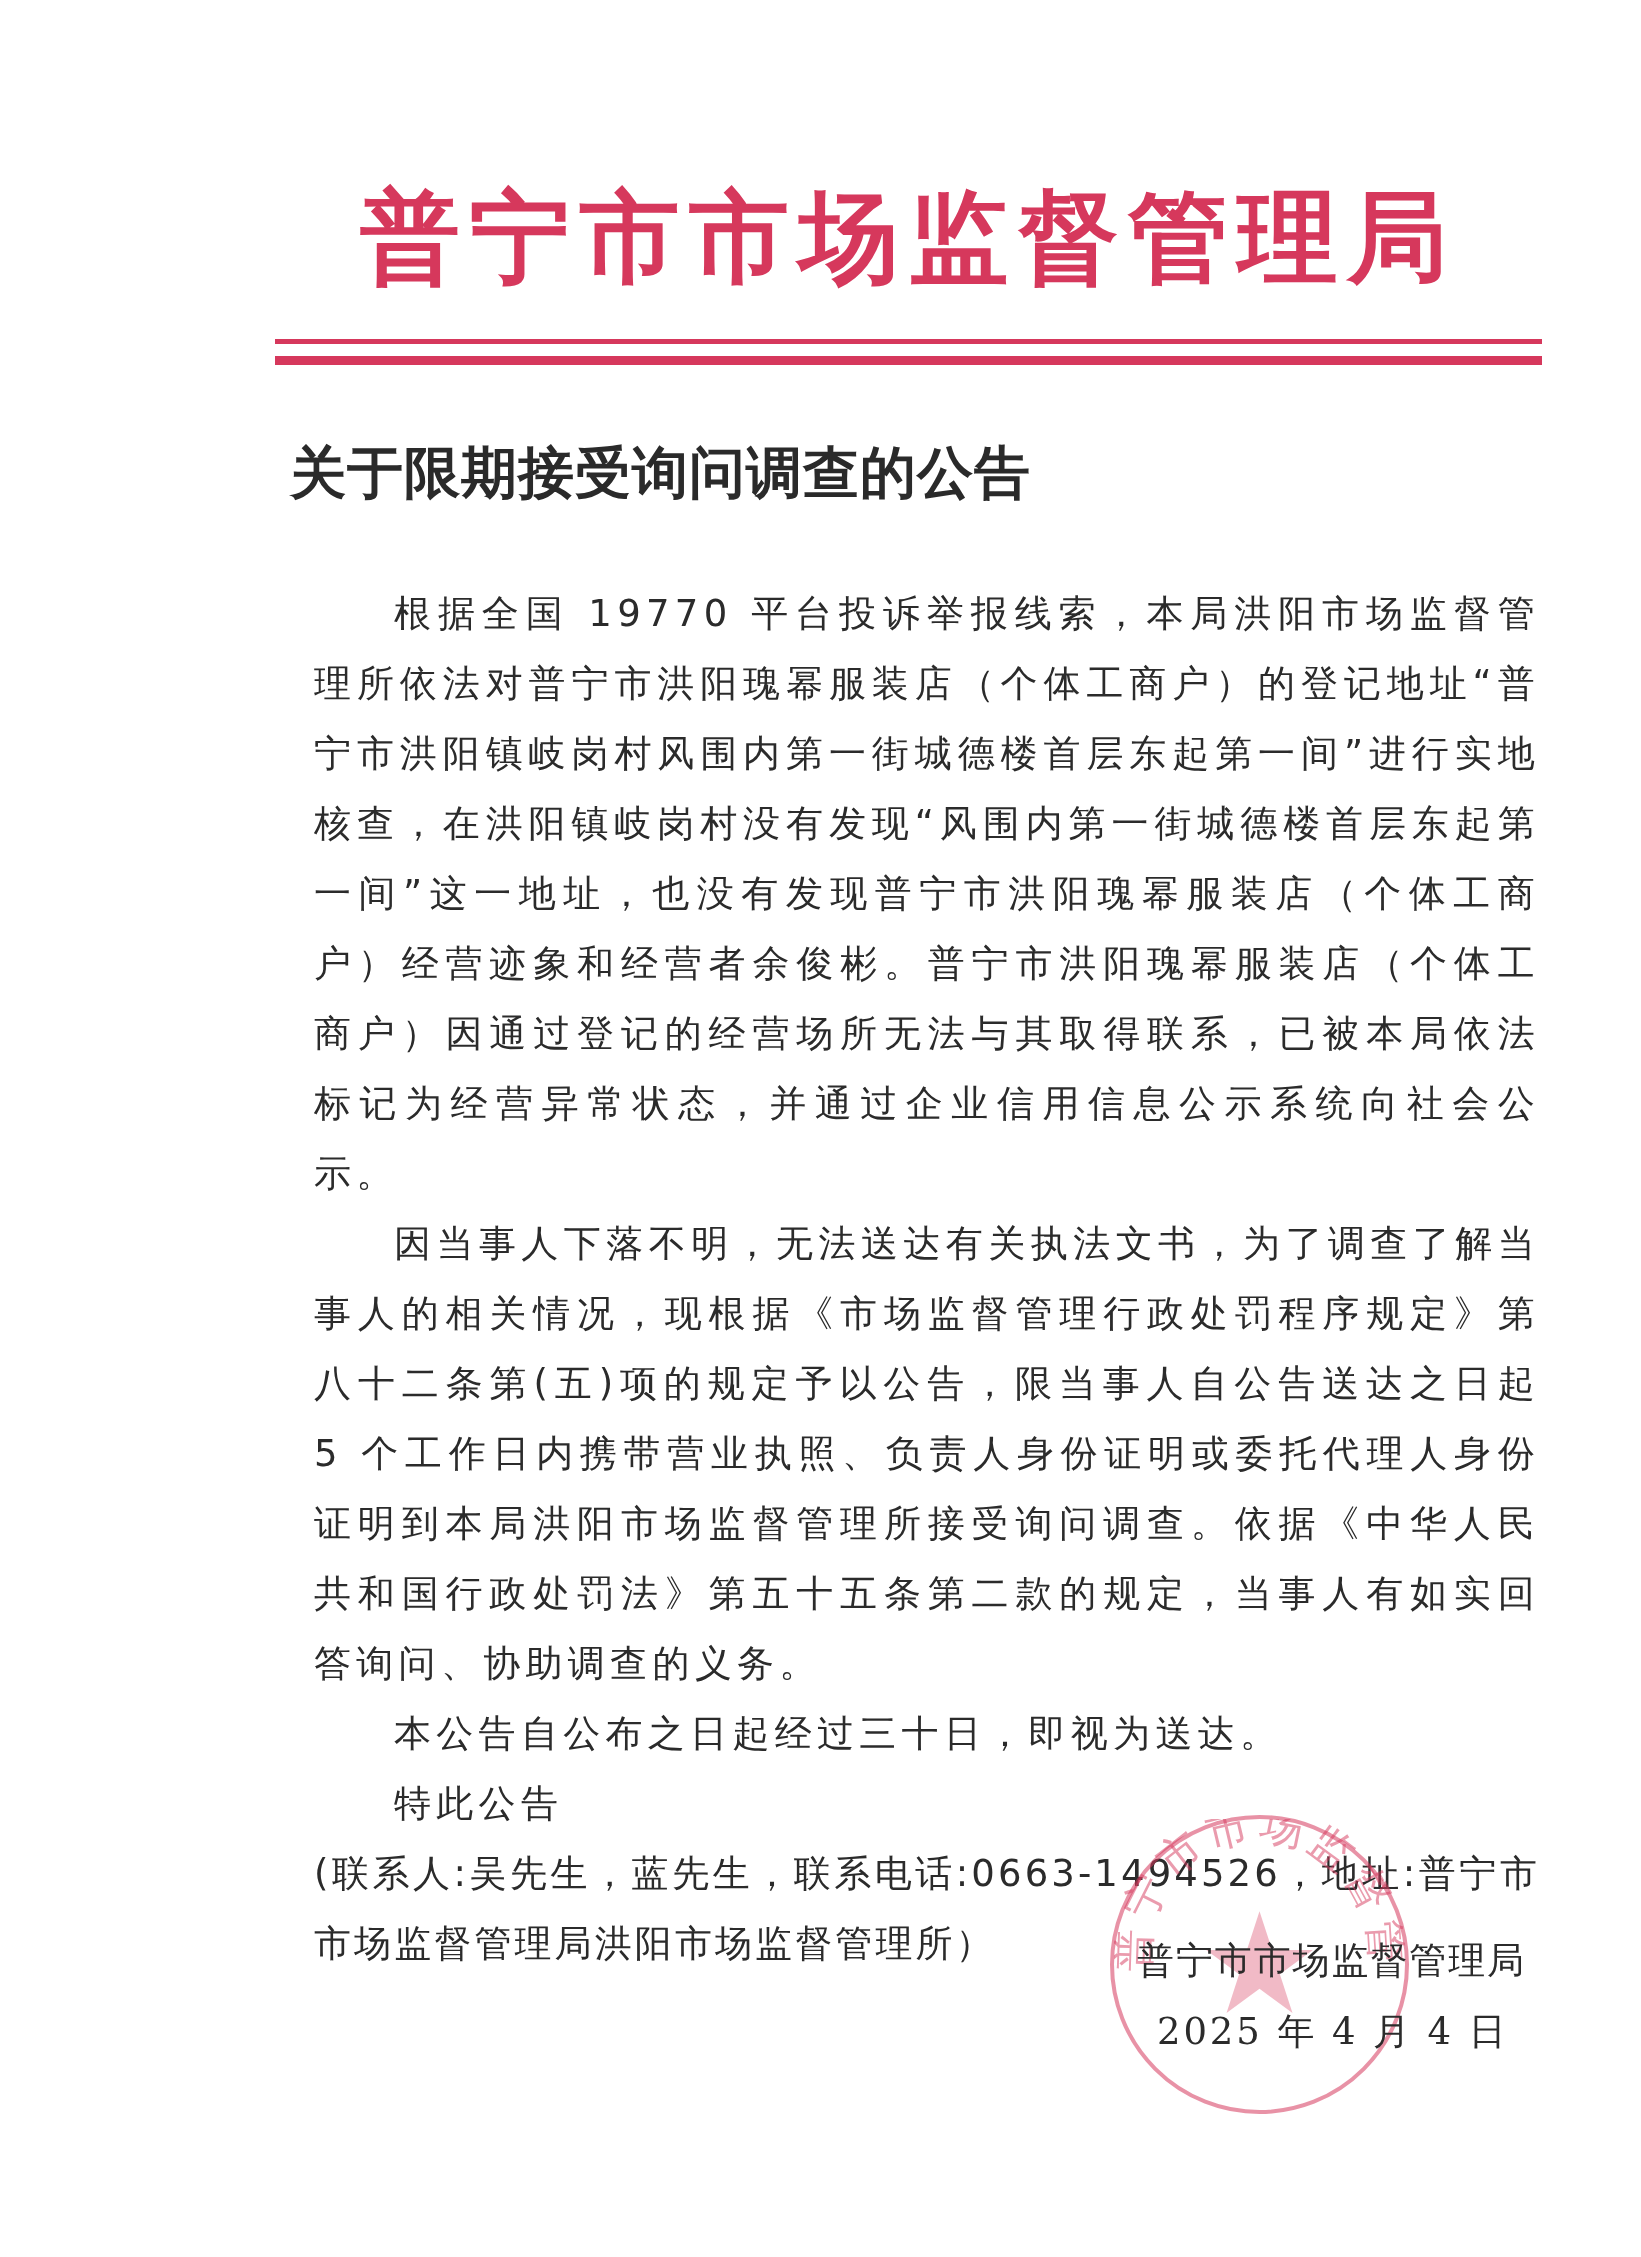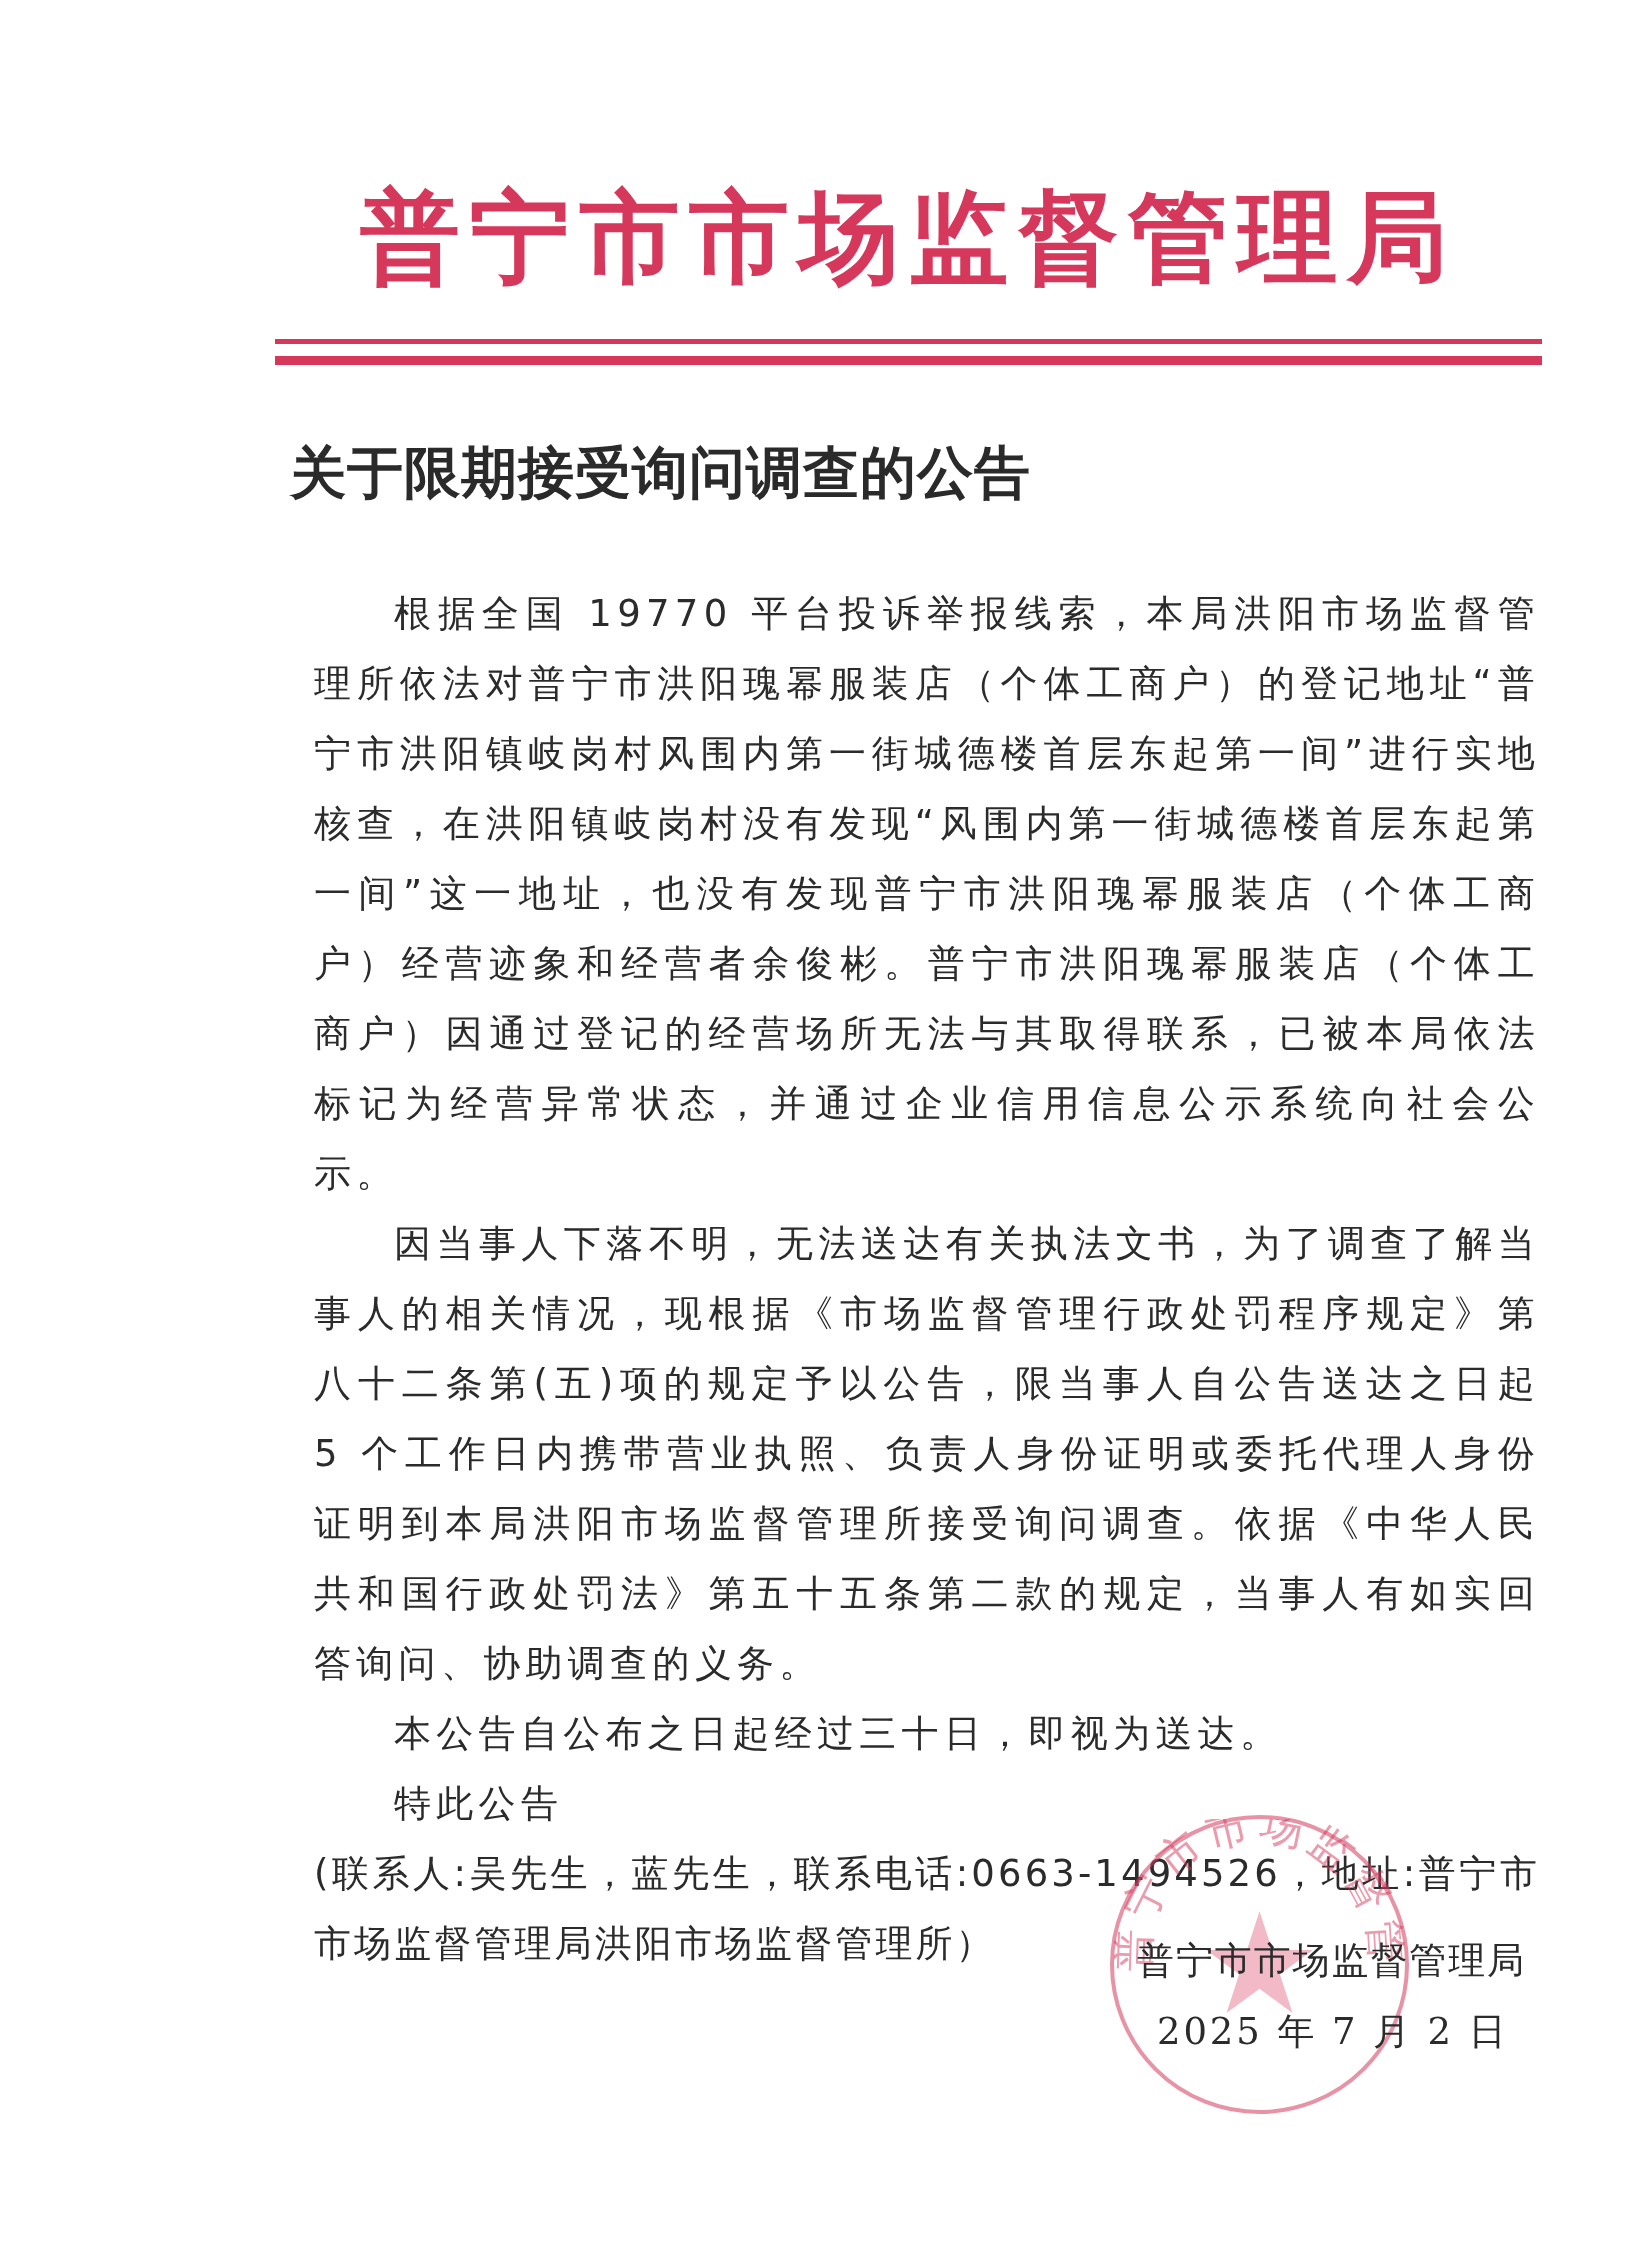--- a/index.html
+++ b/index.html
@@ -63,17 +63,17 @@
       </defs>
       <text font-family="DejaVu Sans, sans-serif" font-size="44" fill="rgba(214,56,92,0.5)" letter-spacing="6">
         <textPath href="#sealArc" startOffset="3%">普宁市市场监督管理局</textPath>
       </text>
       <polygon points="150,95 163,135 205,135 171,160 184,200 150,175 116,200 129,160 95,135 137,135" fill="rgba(214,56,92,0.35)"></polygon>
     </svg>
   </div>
 
   <div class="signature">
     <div class="sig-org">普宁市市场监督管理局</div>
-    <div class="sig-date">2025 年 7 月 2 日</div>
+    <div class="sig-date">2025 年 4 月 4 日</div>
   </div>
 
 </div>
 
 
 </body></html>

